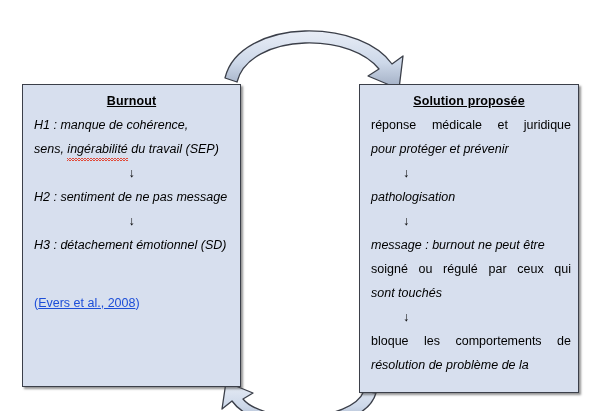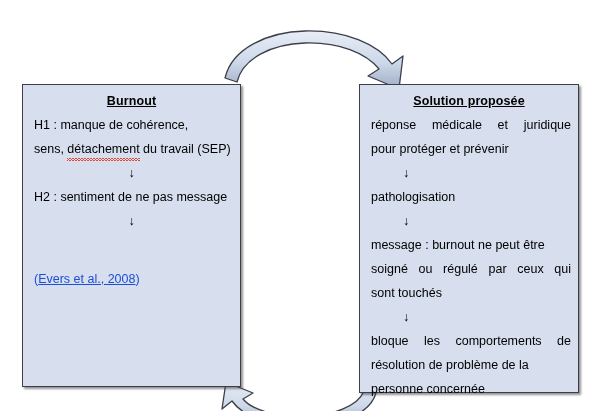--- a/index.html
+++ b/index.html
@@ -65,20 +65,21 @@
     line-height: 20px;
     text-decoration: underline;
     letter-spacing: 0.1px;
     margin-bottom: 2px;
   }
 
   .line {
     font-size: 12.5px;
     line-height: 24px;
     white-space: nowrap;
+    font-style: italic;
   }
 
   .line-just {
     font-size: 12.5px;
     line-height: 24px;
     text-align: justify;
     text-align-last: justify;
     white-space: normal;
   }
 
@@ -164,29 +165,30 @@
     </g>
   </svg>
 
   <div class="panel" id="panel-left">
     <div class="panel-inner">
 
       <div class="panel-title">Burnout</div>
 
       <div class="line indent-1">H1 : manque de cohérence,</div>
 
-      <div class="line indent-1"><span>sens, </span><span class="misspell">détachement</span><span> du travail (SEP)</span></div>
+      <div class="line indent-1"><span>sens, </span><span class="misspell">ingérabilité</span><span> du travail (SEP)</span></div>
 
       <div class="arrow-row">↓</div>
 
       <div class="line indent-1">H2 : sentiment de ne pas message</div>
 
 
       <div class="arrow-row">↓</div>
 
+      <div class="line indent-1">H3 : détachement émotionnel (SD)</div>
 
       <div class="spacer-md"></div>
 
       <div class="cite indent-1"><span>(</span><u>Evers et al., 2008</u><span>)</span></div>
 
     </div>
   </div>
 
   <div class="panel" id="panel-right">
     <div class="panel-inner">
@@ -208,18 +210,17 @@
       <div class="line-just indent-1">soigné ou régulé par ceux qui</div>
 
       <div class="line indent-1">sont touchés</div>
 
       <div class="arrow-row left-ind">↓</div>
 
       <div class="line-just indent-1">bloque les comportements de</div>
 
       <div class="line indent-1">résolution de problème de la</div>
 
-      <div class="line indent-1"> personne concernée</div>
 
     </div>
   </div>
 
 </div>
 
 </body></html>

